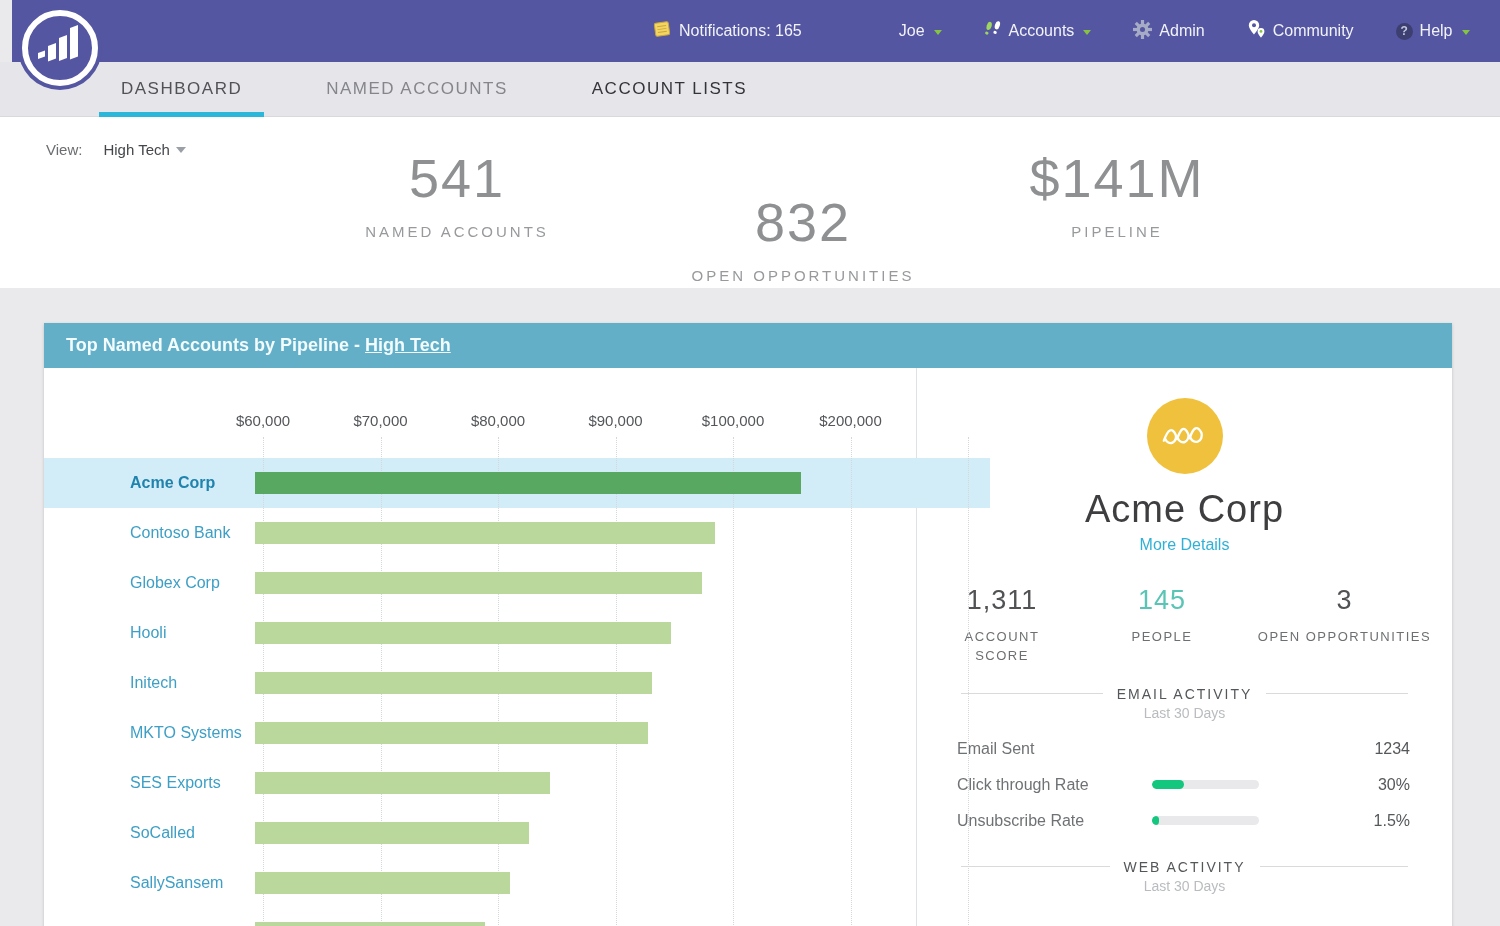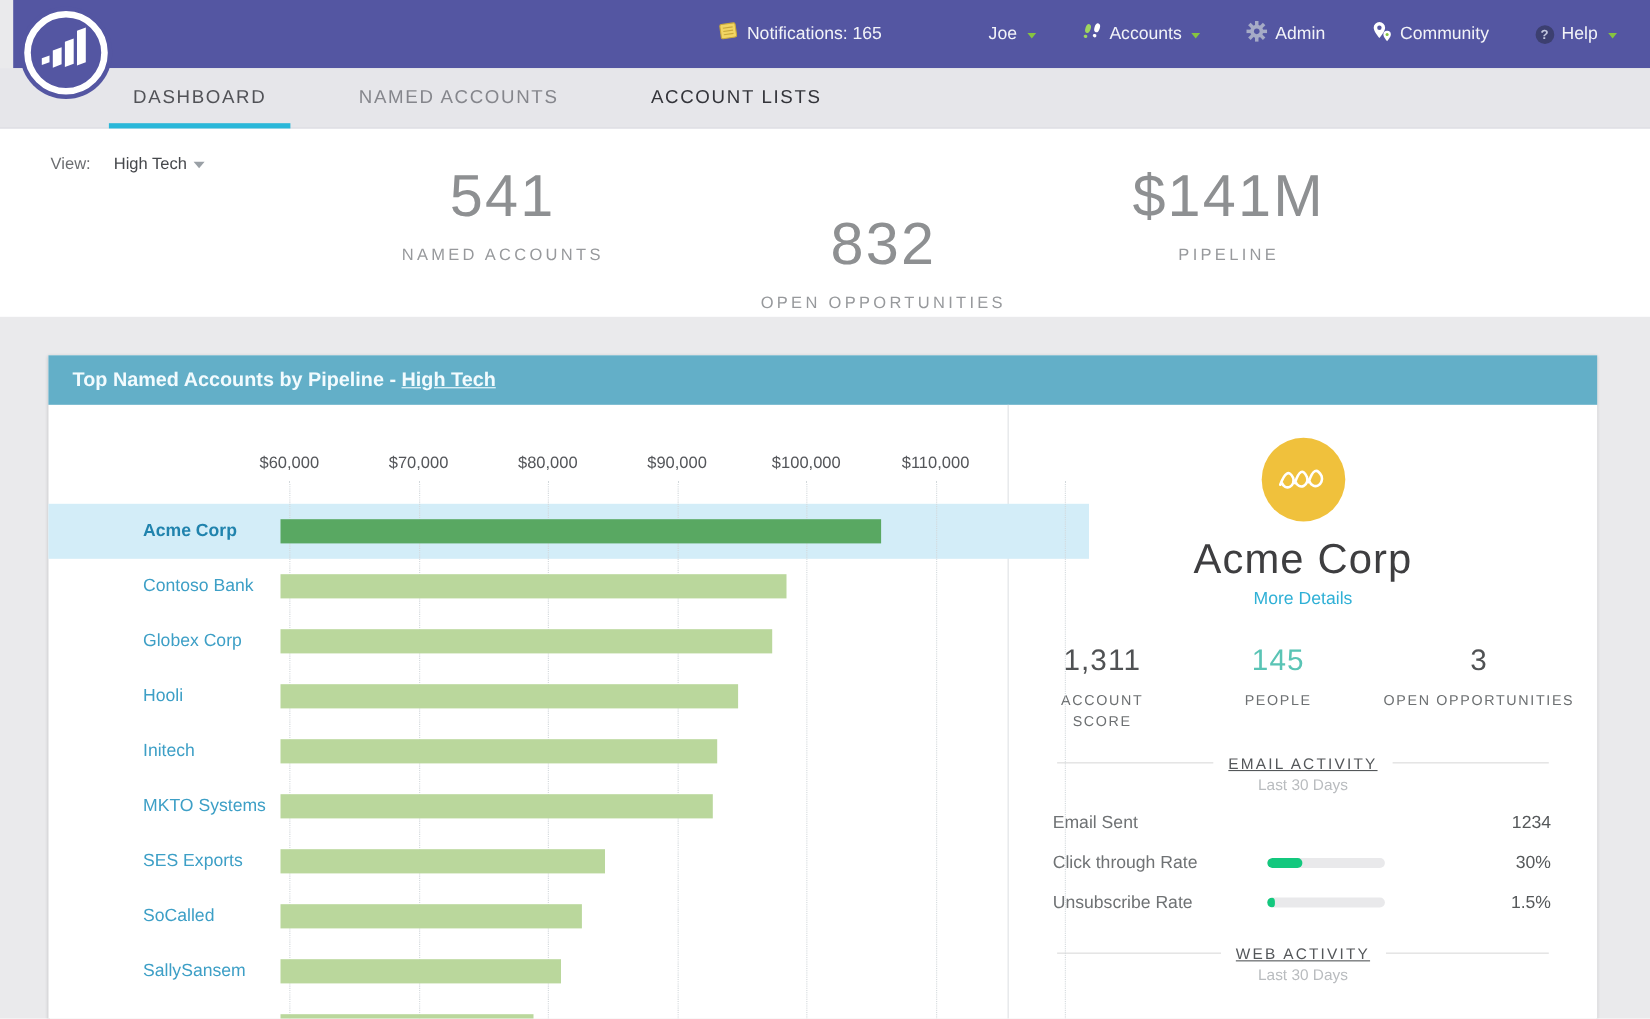--- a/index.html
+++ b/index.html
@@ -83,21 +83,21 @@
   .company { margin-top:14px; font-size:38px; font-weight:400; color:#3e3e40; letter-spacing:1px; }
   .more-details { margin-top:5px; font-size:16px; color:#2fb0d6; cursor:pointer; }
   .dstats { margin-top:26px; display:flex; justify-content:center; gap:35px; padding:0 20px; }
   .dstat { line-height:1.5; }
   .ds-1 { width:130px; } .ds-2 { width:120px; } .ds-3 { width:175px; }
   .dstat .num { font-size:27px; color:#505254; letter-spacing:1px; }
   .dstat .num.accent { color:#5ac4b5; }
   .dstat .lbl { margin-top:6px; font-size:13px; letter-spacing:1.5px; color:#6d7072; }
   .sec-head { margin-top:20px; display:flex; align-items:center; gap:14px; padding:0 44px; }
   .sec-head .line { flex:1; height:1px; background:#dadada; }
-  .sec-head .t { font-size:14px; letter-spacing:2px; color:#54575a;text-decoration:underline; }
+  .sec-head .t { font-size:14px; letter-spacing:2px; color:#54575a; }
   .sec-sub { margin-top:3px; font-size:14px; color:#b9bcbf; }
   .metrics { margin-top:10px; }
   .mrow { display:flex; align-items:center; height:36px; padding:0 42px 0 40px; }
   .mlabel { width:195px; text-align:left; font-size:16px; color:#6f7274; }
   .mbarwrap { width:122px; }
   .mtrack { width:107px; height:9px; background:#e9e9eb; border-radius:5px; overflow:hidden; }
   .mfill { height:9px; background:#13c87e; border-radius:5px; }
   .mvalue { flex:1; text-align:right; font-size:16px; color:#55585a; }
   .web-head { margin-top:20px; }
 </style>
@@ -227,21 +227,21 @@
     <span>Top Named Accounts by Pipeline - </span><a>High Tech</a>
   </div>
   <div class="card-body">
     <div class="chart-area">
       <div id="axis">
           <div class="axis-label" style="left: 174px;">$60,000</div>
           <div class="axis-label" style="left: 291.5px;">$70,000</div>
           <div class="axis-label" style="left: 409px;">$80,000</div>
           <div class="axis-label" style="left: 526.5px;">$90,000</div>
           <div class="axis-label" style="left: 644px;">$100,000</div>
-          <div class="axis-label" style="left: 761.5px;">$110,000</div>
+          <div class="axis-label" style="left: 761.5px;">$200,000</div>
         </div>
       <div class="grid" id="grid">
           <div class="gridline" style="left: 8px;"></div>
           <div class="gridline" style="left: 125.5px;"></div>
           <div class="gridline" style="left: 243px;"></div>
           <div class="gridline" style="left: 360.5px;"></div>
           <div class="gridline" style="left: 478px;"></div>
           <div class="gridline" style="left: 595.5px;"></div>
           <div class="gridline" style="left: 713px;"></div>
         </div>

